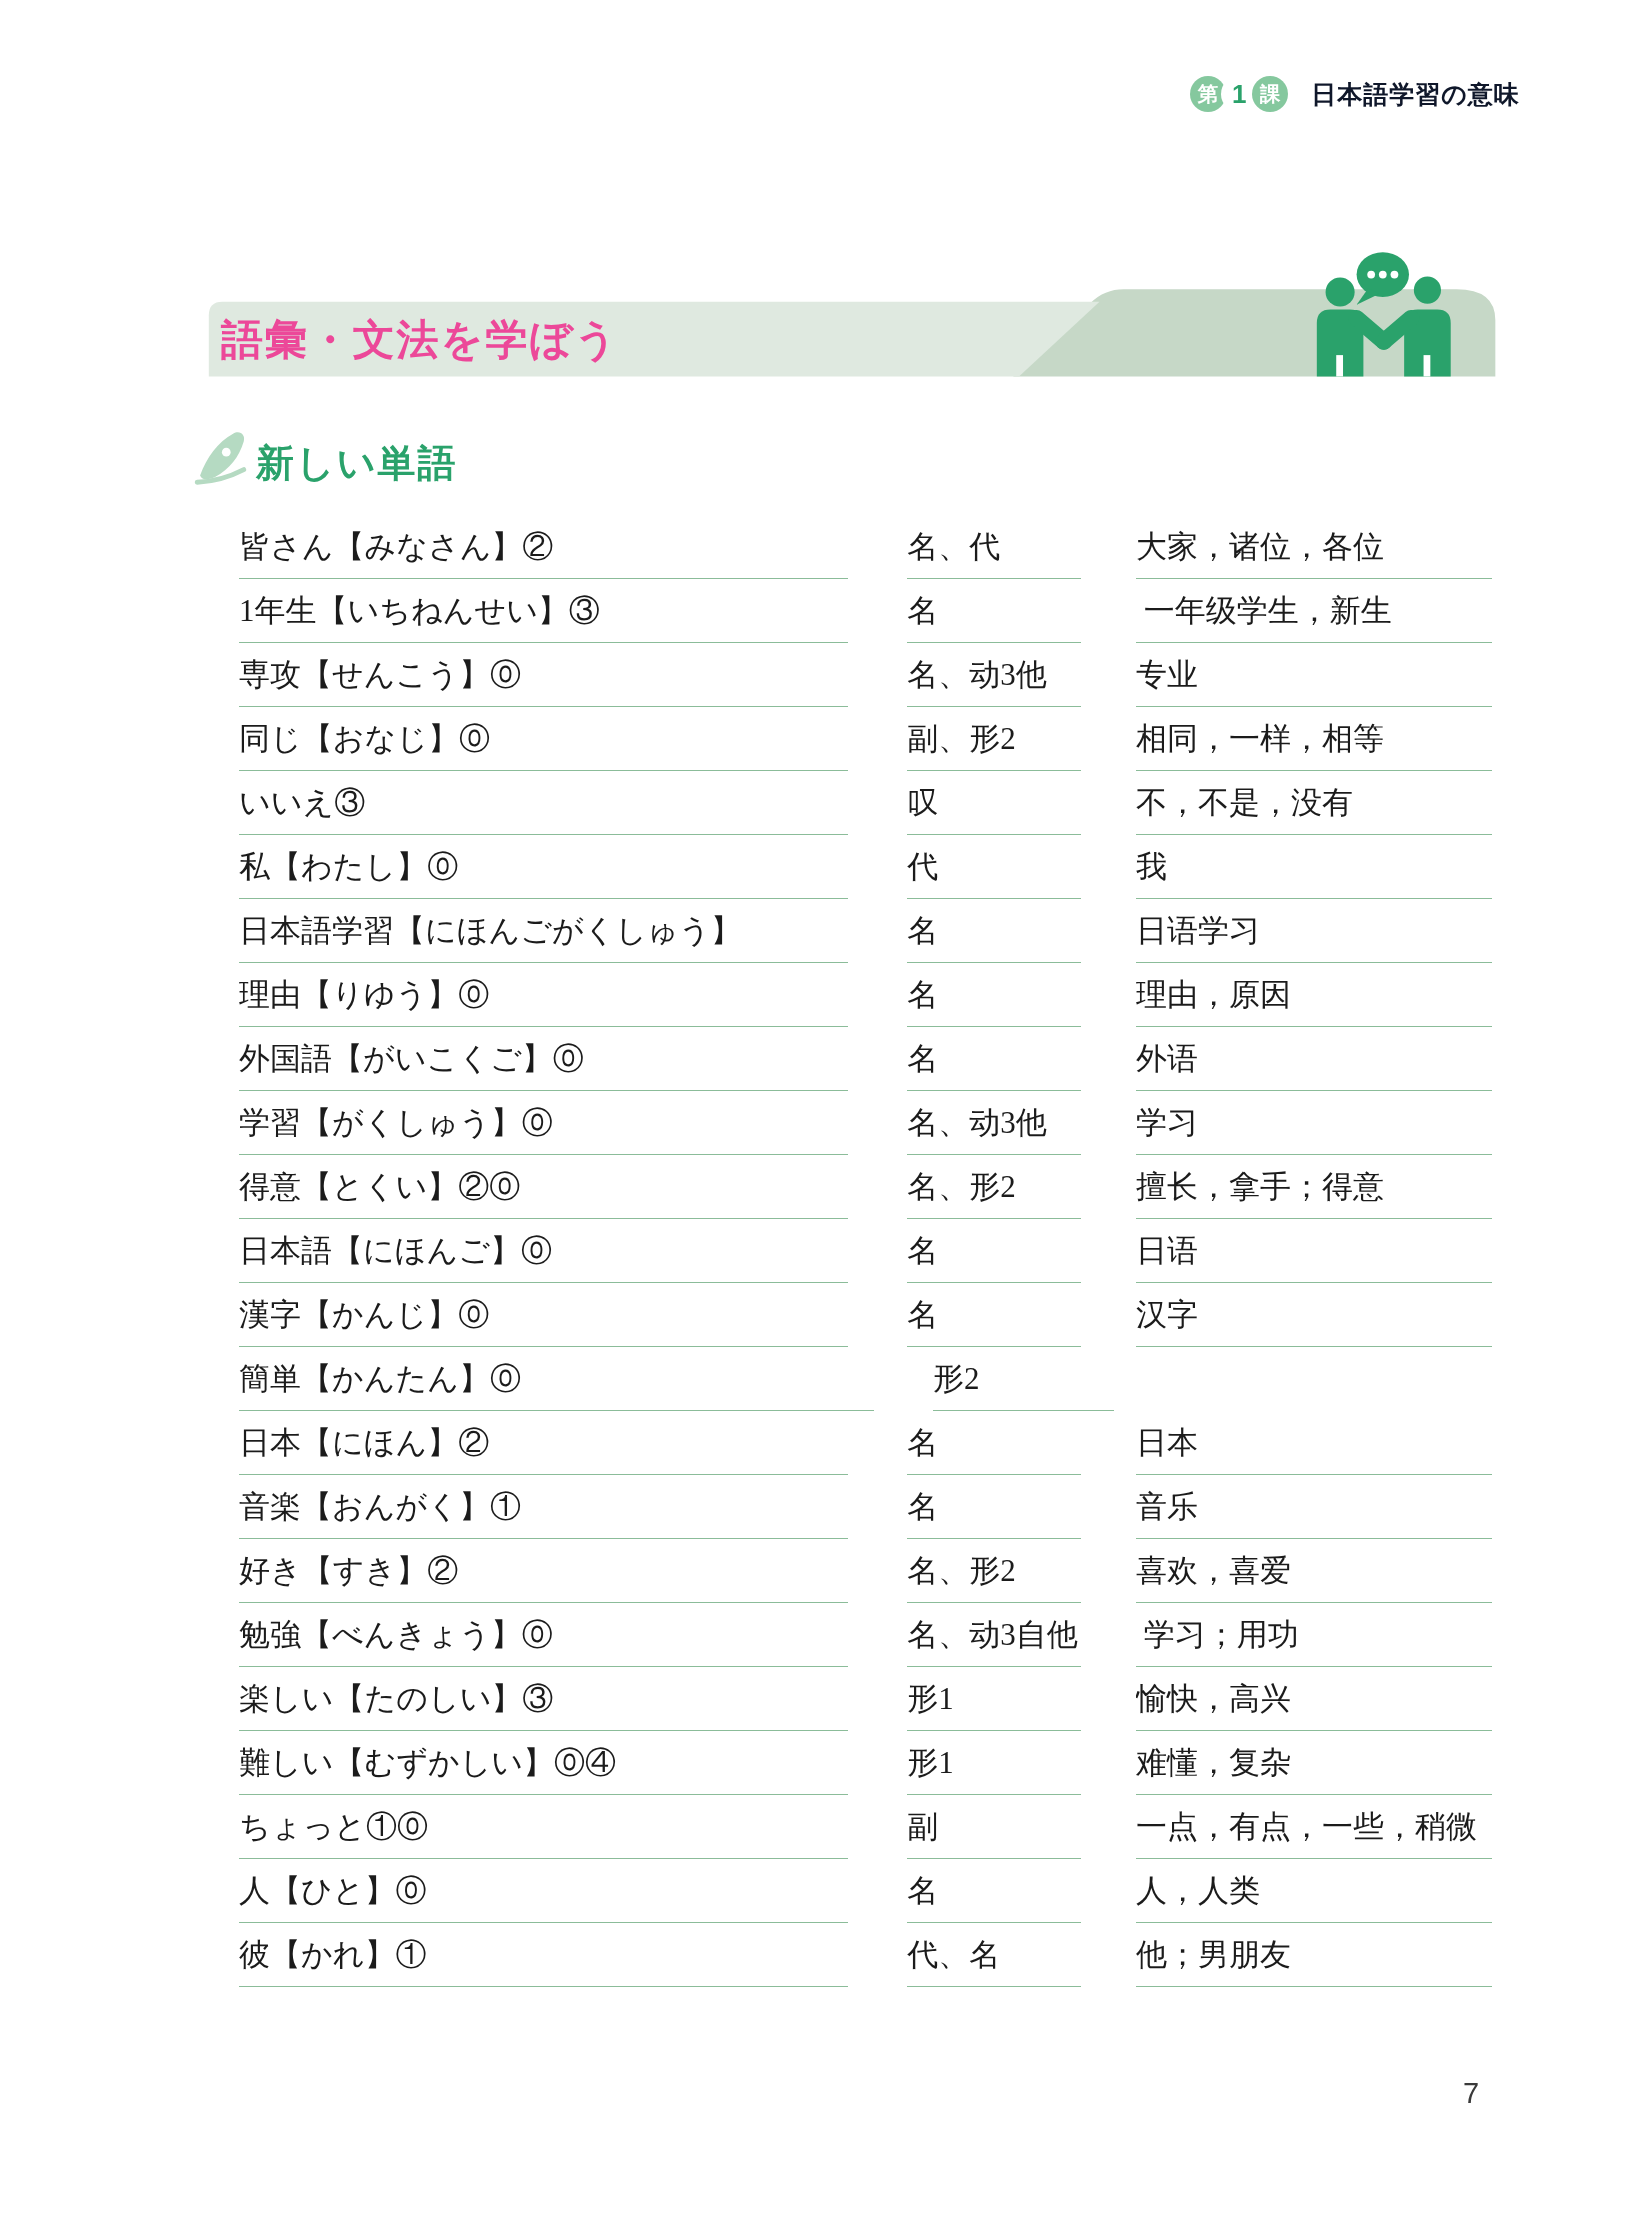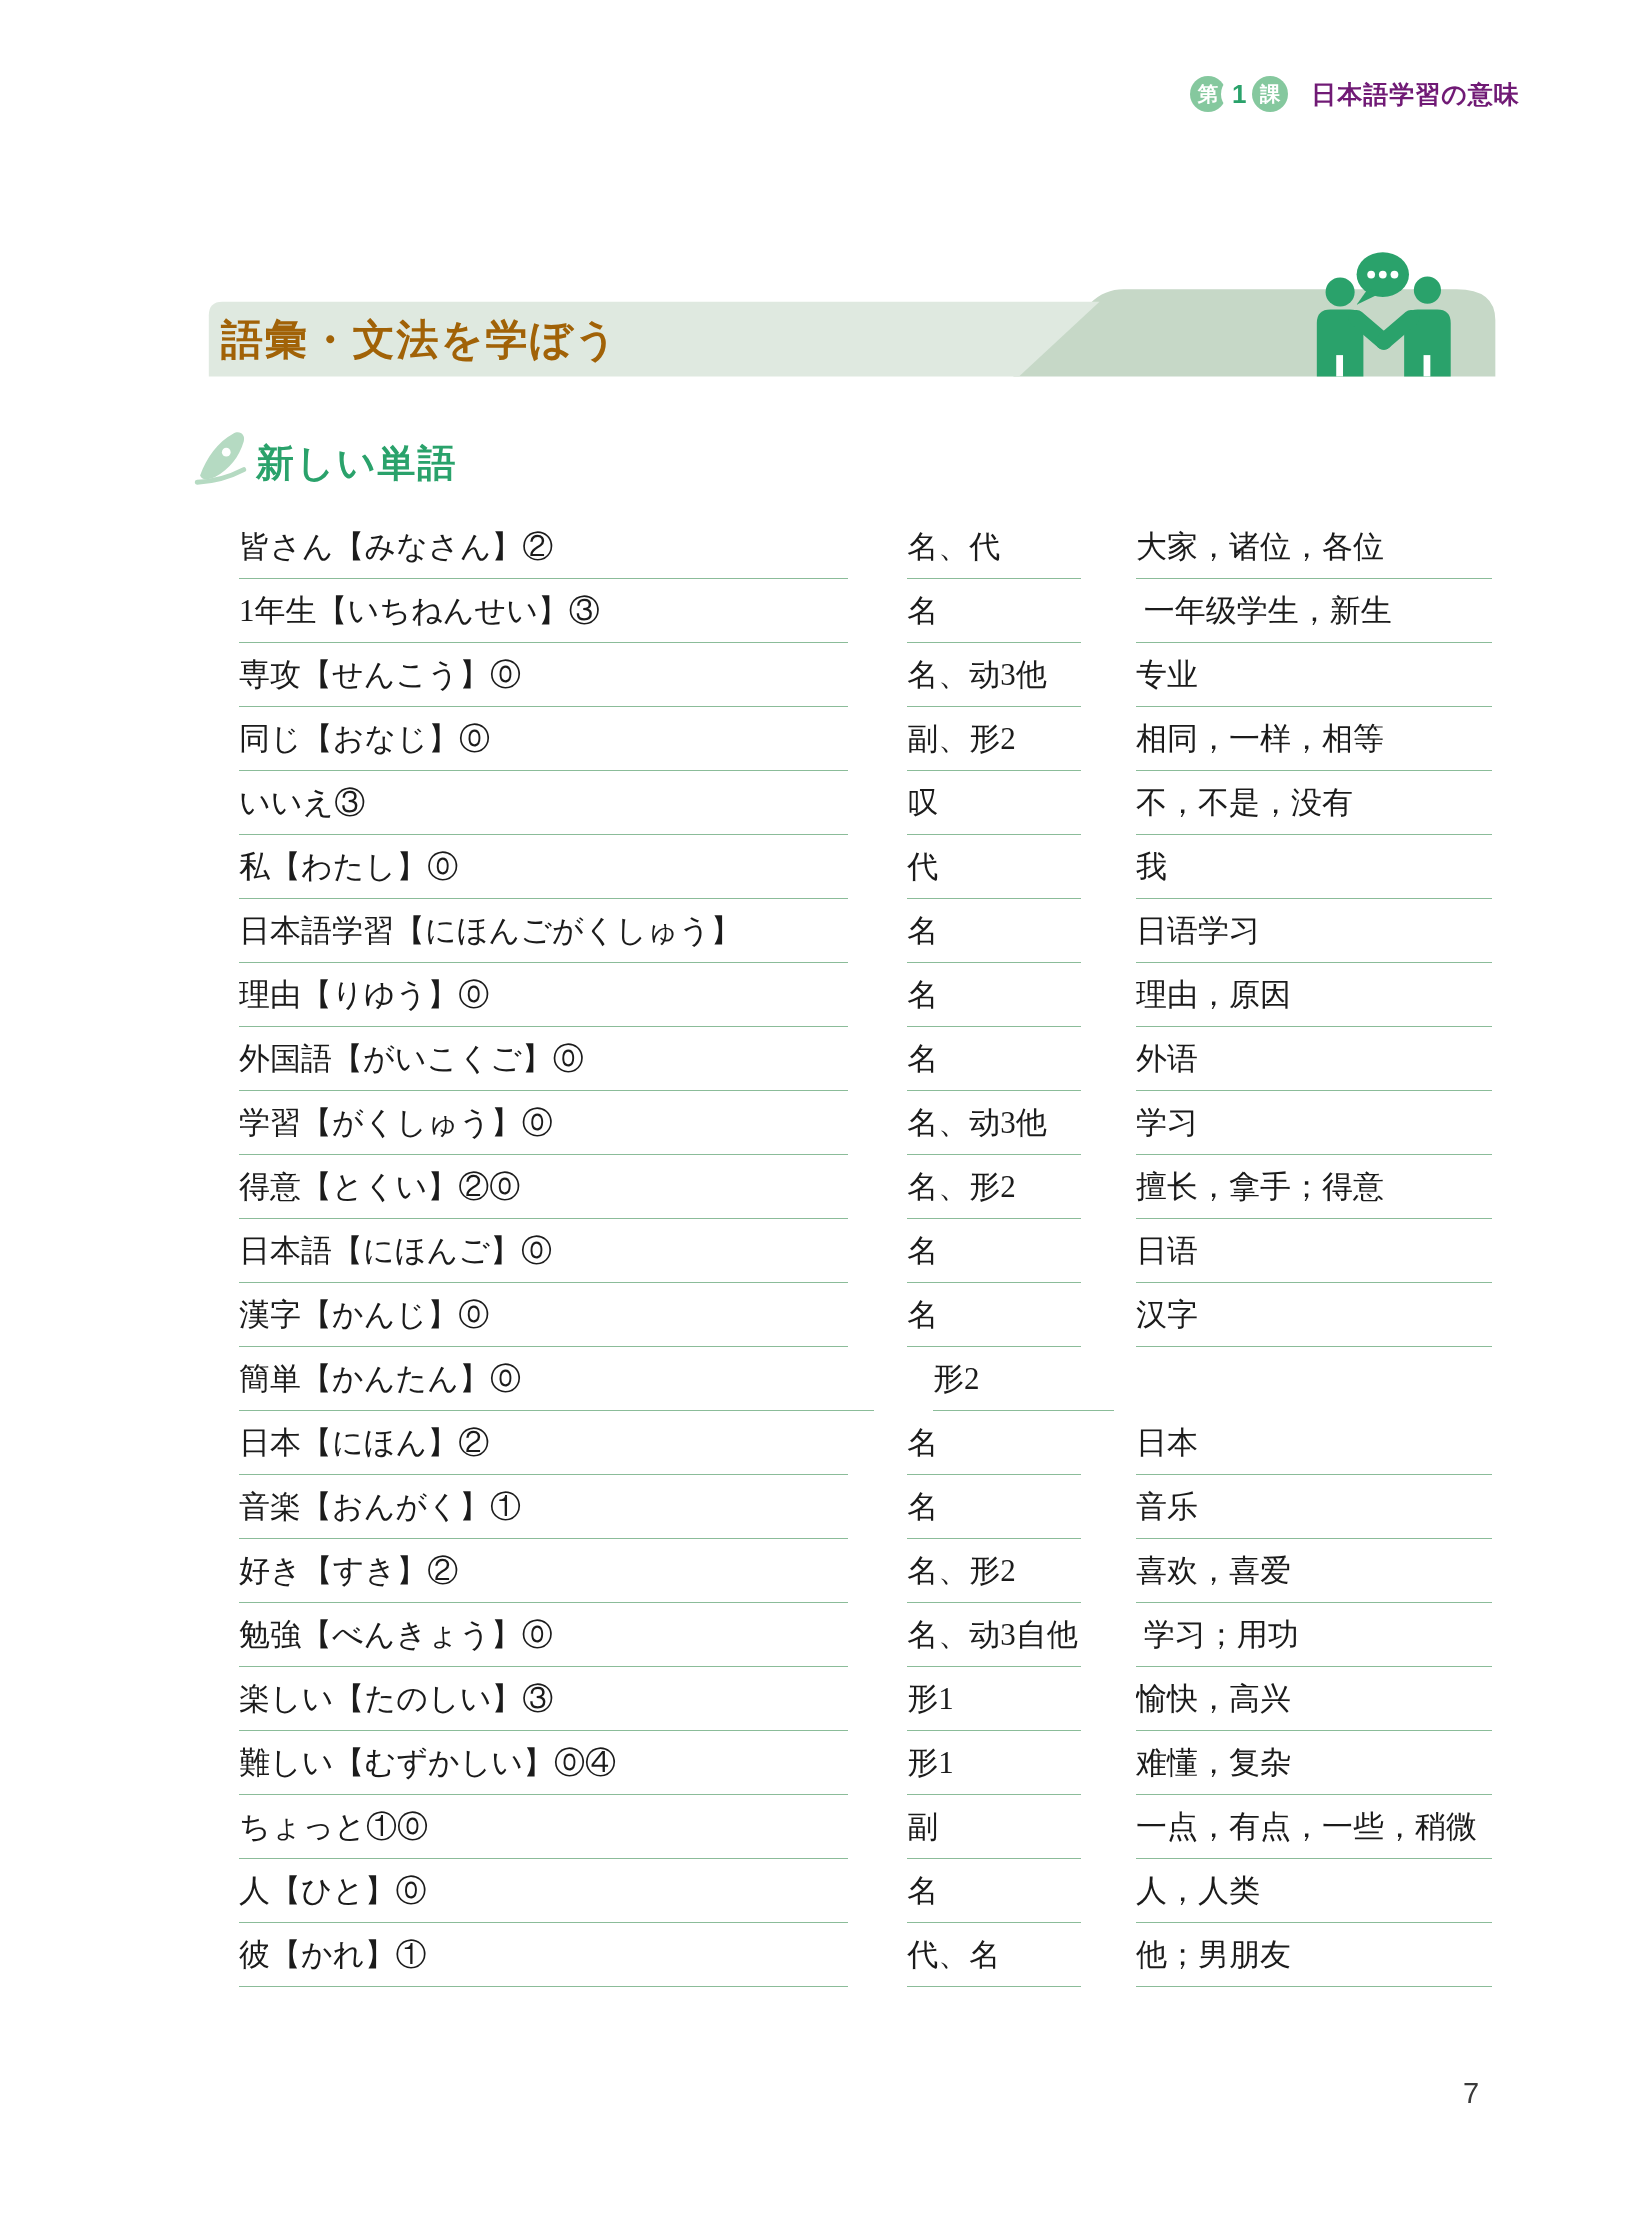--- a/index.html
+++ b/index.html
@@ -16,28 +16,28 @@
   .badge { display:flex; align-items:center; }
   .badge .bc {
     width:36px; height:36px; border-radius:50%;
     display:flex; align-items:center; justify-content:center;
     font-weight:bold; box-sizing:border-box;
   }
   .badge .bc.green { background:#85c89e; color:#ffffff; font-size:20.4px; }
   .badge .bc.white { background:#ffffff; color:#2aa26b; font-size:26px; margin-left:-4.9px; z-index:2; position:relative; }
   .badge .bc.last  { margin-left:-4.9px; z-index:3; position:relative; }
   .chapter-title {
-    margin-left:23px; font-size:25px; font-weight:bold; color:#701a75; letter-spacing:1px;
+    margin-left:23px; font-size:25px; font-weight:bold; color:#0f172a; letter-spacing:1px;
   }
 
   
   .banner-title {
     position:absolute; left:221px; top:302px; height:75px;
     display:flex; align-items:center;
-    font-size:42px; font-weight:bold; color:#a16207; letter-spacing:1.9px;
+    font-size:42px; font-weight:bold; color:#ec4899; letter-spacing:1.9px;
   }
 
   
   .section-title {
     position:absolute; left:256px; top:438px;
     font-size:38px; font-weight:bold; color:#2aa26b; letter-spacing:1.9px;text-align:center;
   }
 
   
   .vocab {

